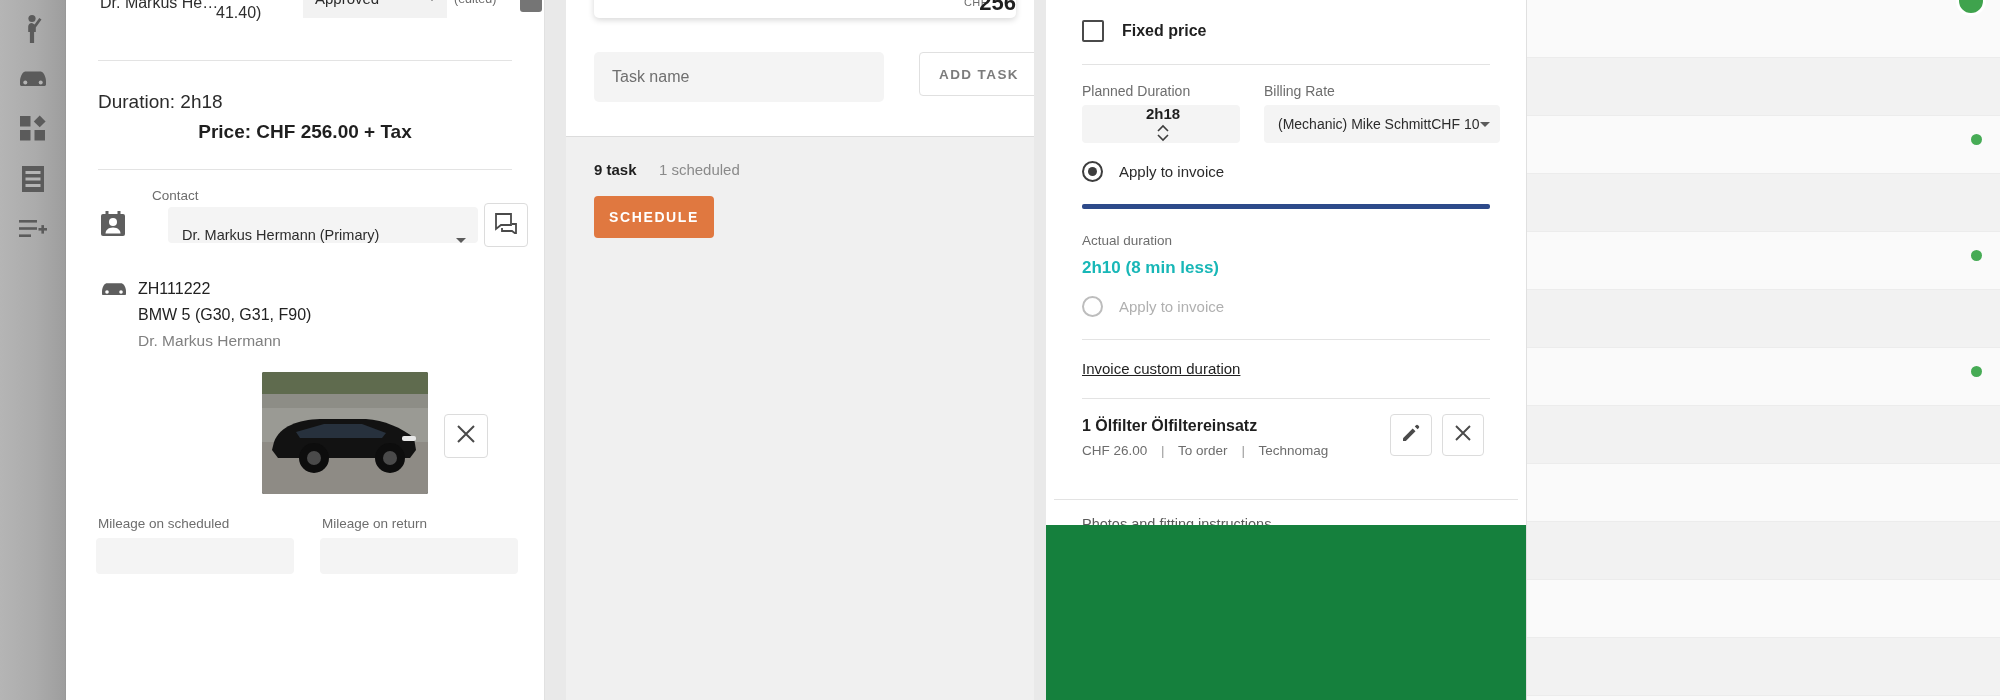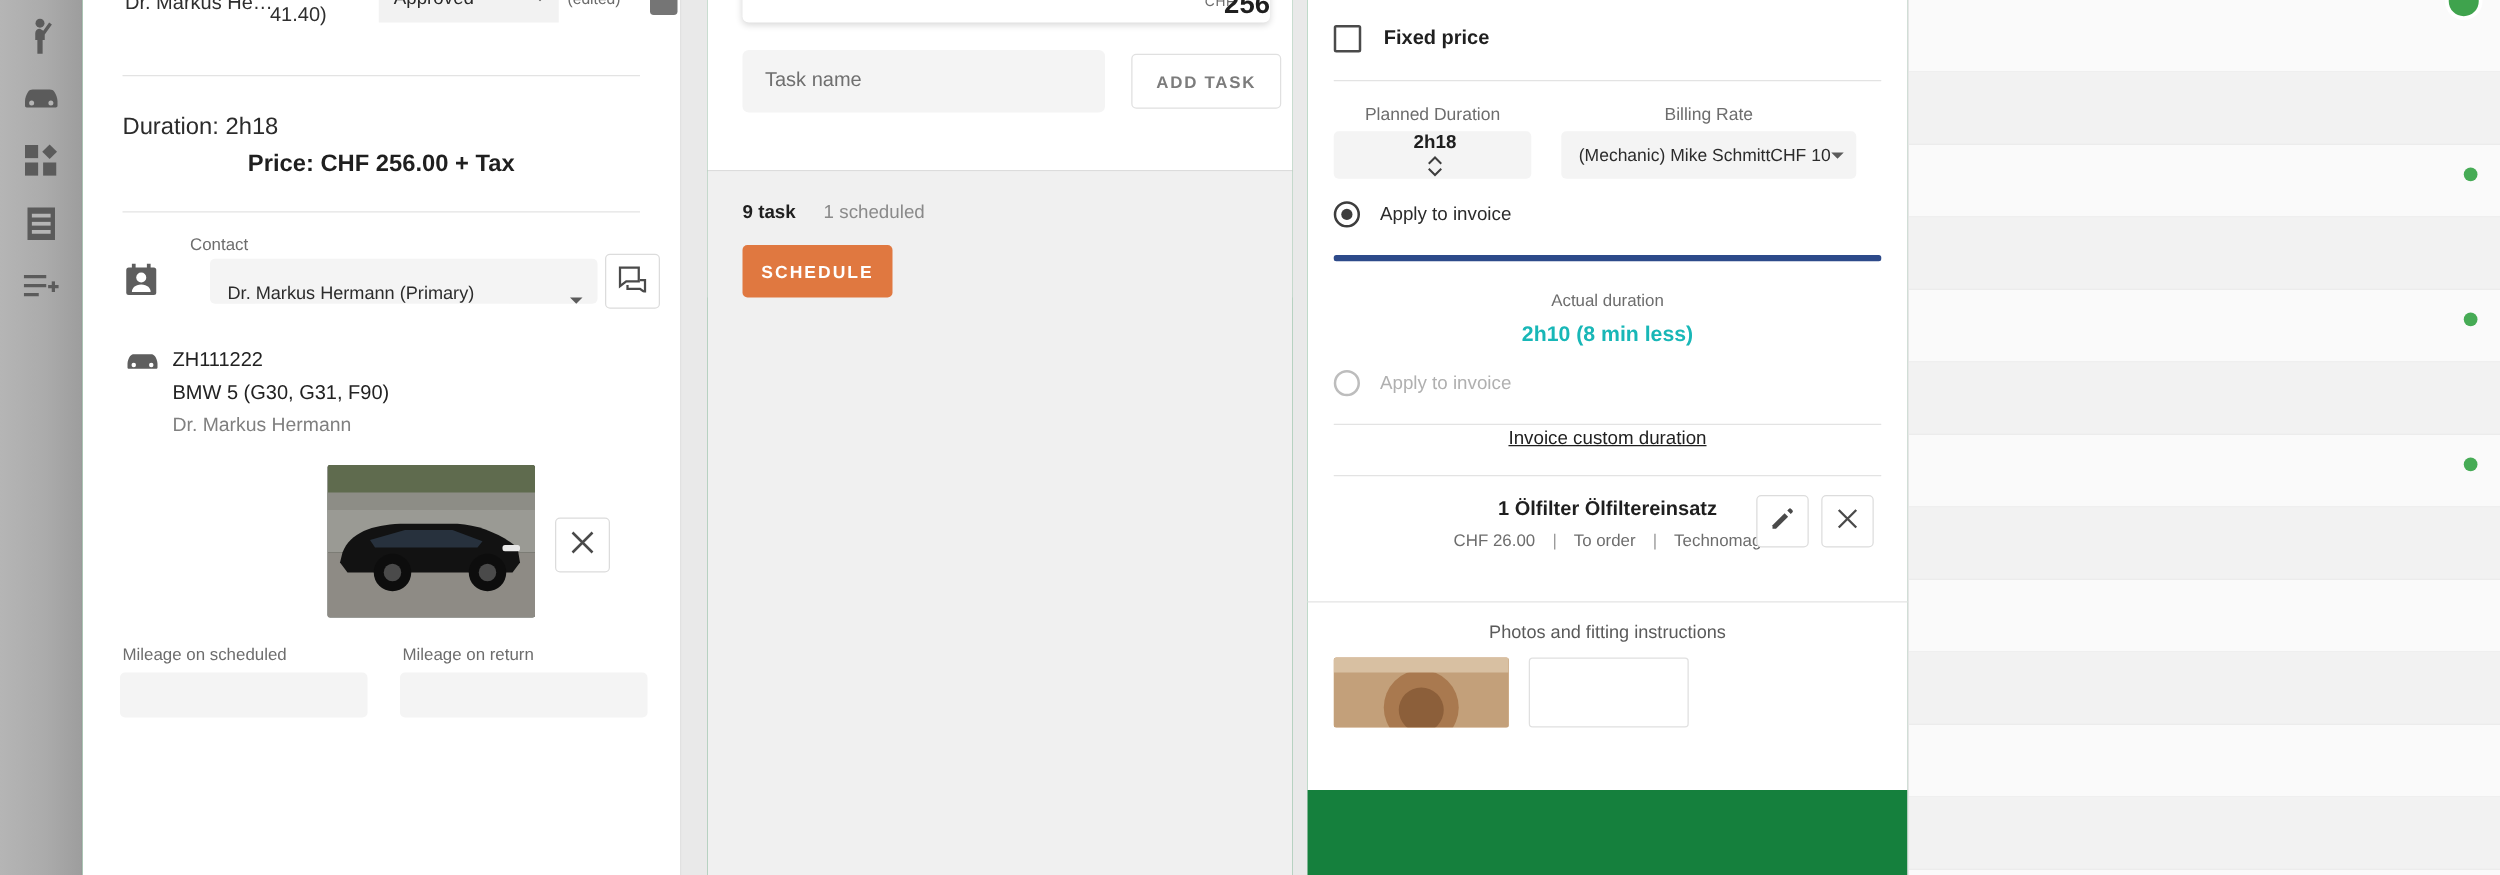--- a/index.html
+++ b/index.html
@@ -133,21 +133,21 @@
   }
   .c2-top { background:#ffffff; height: 136px; position:relative; }
   .mini-card {
     position:absolute; left:28px; top:-62px;
     width: 422px; height: 80px; background:#fff;
     border-radius:5px; box-shadow: 0 2px 6px rgba(0,0,0,0.16);
   }
   .mini-chf { position:absolute; right: 28px; bottom: 10px; font-size:11px; color:#6d6d6d; letter-spacing:.5px; }
   .mini-amt { position:absolute; right: 0px; bottom: 2px; font-size:22px; font-weight:bold; color:#1f1f1f; }
 
-  .task-input-row { position:absolute; left:28px; top:40px; display:flex; align-items:center; gap:21px; }
+  .task-input-row { position:absolute; left:28px; top:52px; display:flex; gap:35px; }
   .task-input {
     width: 290px; height: 50px; background:#f4f4f4; border:none; border-radius:5px;
     padding: 0 18px; font-size:16px; color:#6f6f6f;
     font-family:"Liberation Sans", sans-serif;
   }
   .task-input::placeholder { color:#6f6f6f; }
   .add-task-btn {
     width:120px; height:44px; border:1px solid #e0e0e0; border-radius:4px; background:#fff;
     font-size:13.5px; letter-spacing:1.4px; font-weight:bold; color:#7c7c7c; cursor:pointer;
     font-family:"Liberation Sans", sans-serif;
@@ -161,22 +161,22 @@
     margin-top:18px; width:120px;height:42px; background:#e07840; border:none; border-radius:4px;
     color:#fff; font-size:14px; font-weight:bold; letter-spacing:1.6px; cursor:pointer;
     font-family:"Liberation Sans", sans-serif;
   }
 
   
   .gutter2 { flex: 0 0 12px; background:#e9e9e9; }
 
   
   .col3 {
-    flex: 0 0 480px; width:480px; height:632px; background:#fff;
-    position:relative; overflow:hidden; padding: 0 21px; text-align: center;
+    flex: 0 0 480px; width:480px; height:525px; background:#fff;
+    position:relative; overflow:hidden; padding: 0 36px;
   }
   .fx-row { display:flex; align-items:center; gap:18px; padding-top: 16px; height: 46px; }
   .cbox { width:22px;height:22px;border:2px solid #4a4a4a;border-radius:2px;background:#fff; cursor:pointer;}
   .fx-label { font-size:16px; font-weight:bold; color:#1f1f1f; }
   .r-hr { height:1px; background:#e3e3e3; margin-top: 18px; }
 
   .two-col { display:flex; gap: 24px; padding-top: 18px; }
   .fg { }
   .fg-label { font-size:14px; color:#6d6d6d; margin-bottom:6px; }
   .fg-field {
@@ -477,21 +477,21 @@
       <span class="delta">(8 min less)</span>
     </div>
 
     <div class="radio-row">
       <div class="radio-off"></div>
       <div class="radio-label-off">Apply to invoice</div>
     </div>
 
     <div class="r-hr" style="margin-top:22px;"></div>
 
-    <div style="">
+    <div style="margin-top:18px;">
       <span class="inv-link">Invoice custom duration</span>
     </div>
 
     <div class="r-hr" style="margin-top:20px;"></div>
 
     <div class="part-row">
       <div class="part-title">1 Ölfilter Ölfiltereinsatz</div>
       <div class="part-meta">
         <span>CHF 26.00</span>
         <span class="bar">|</span>

